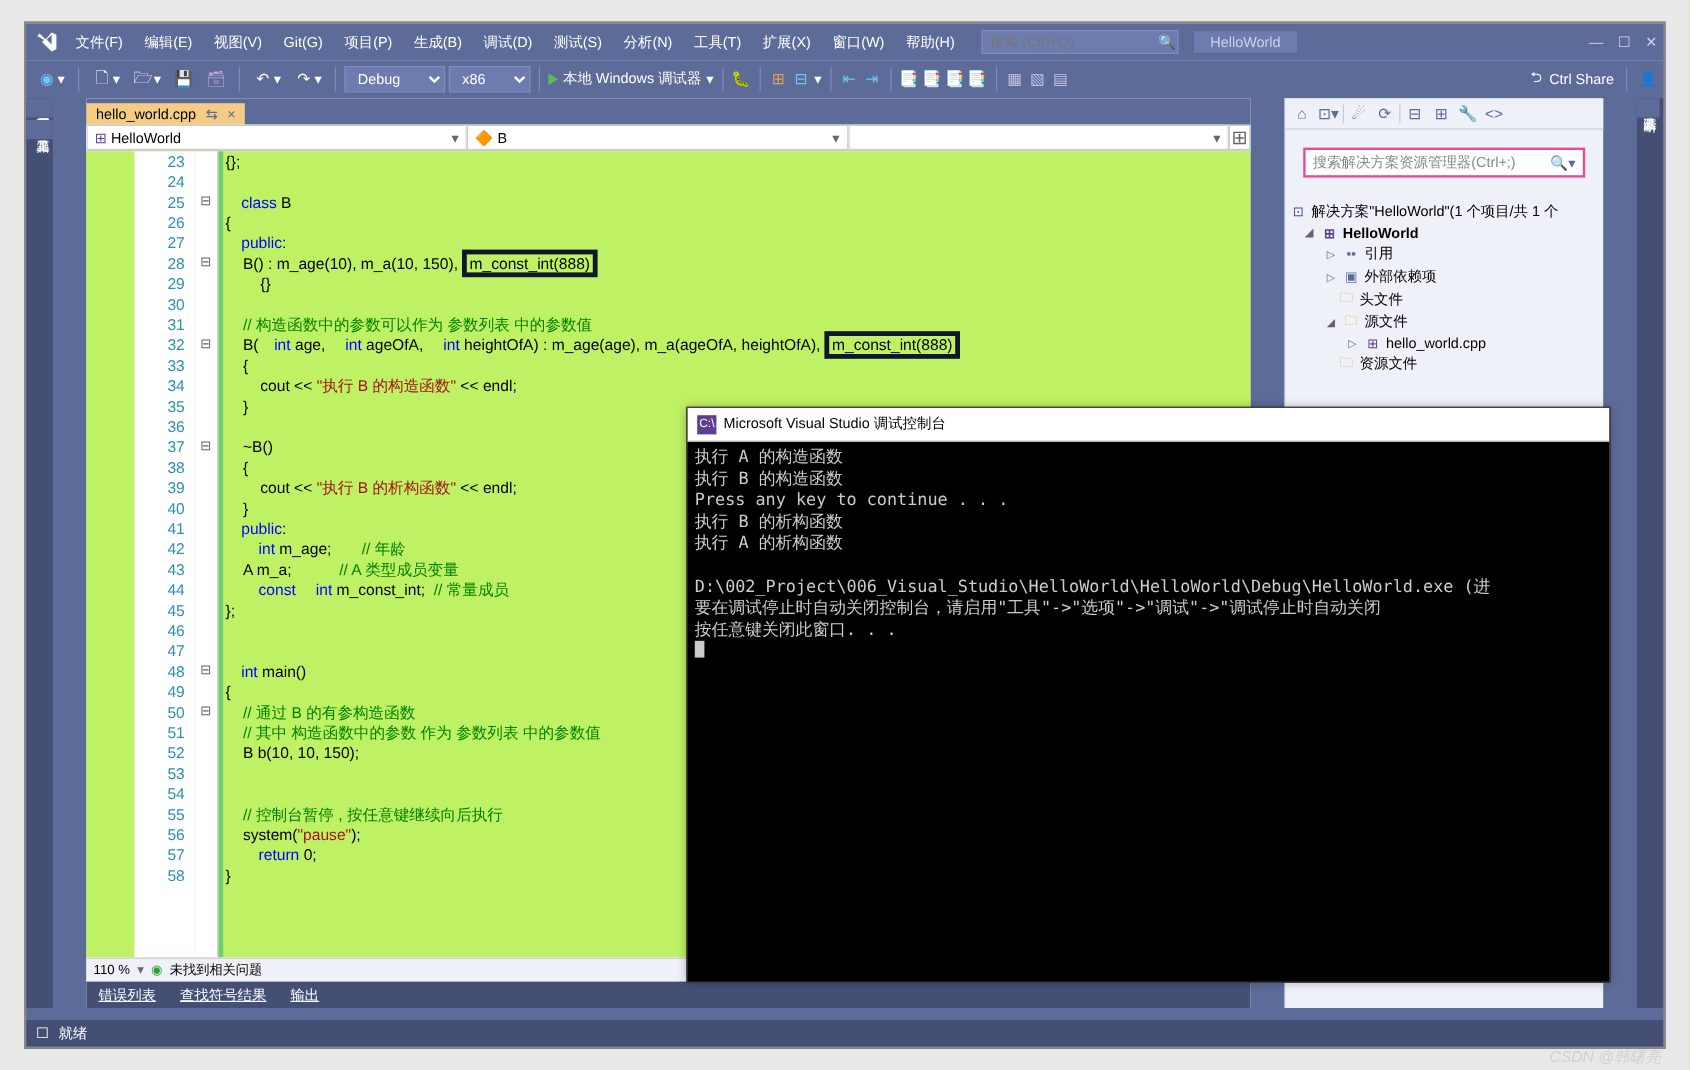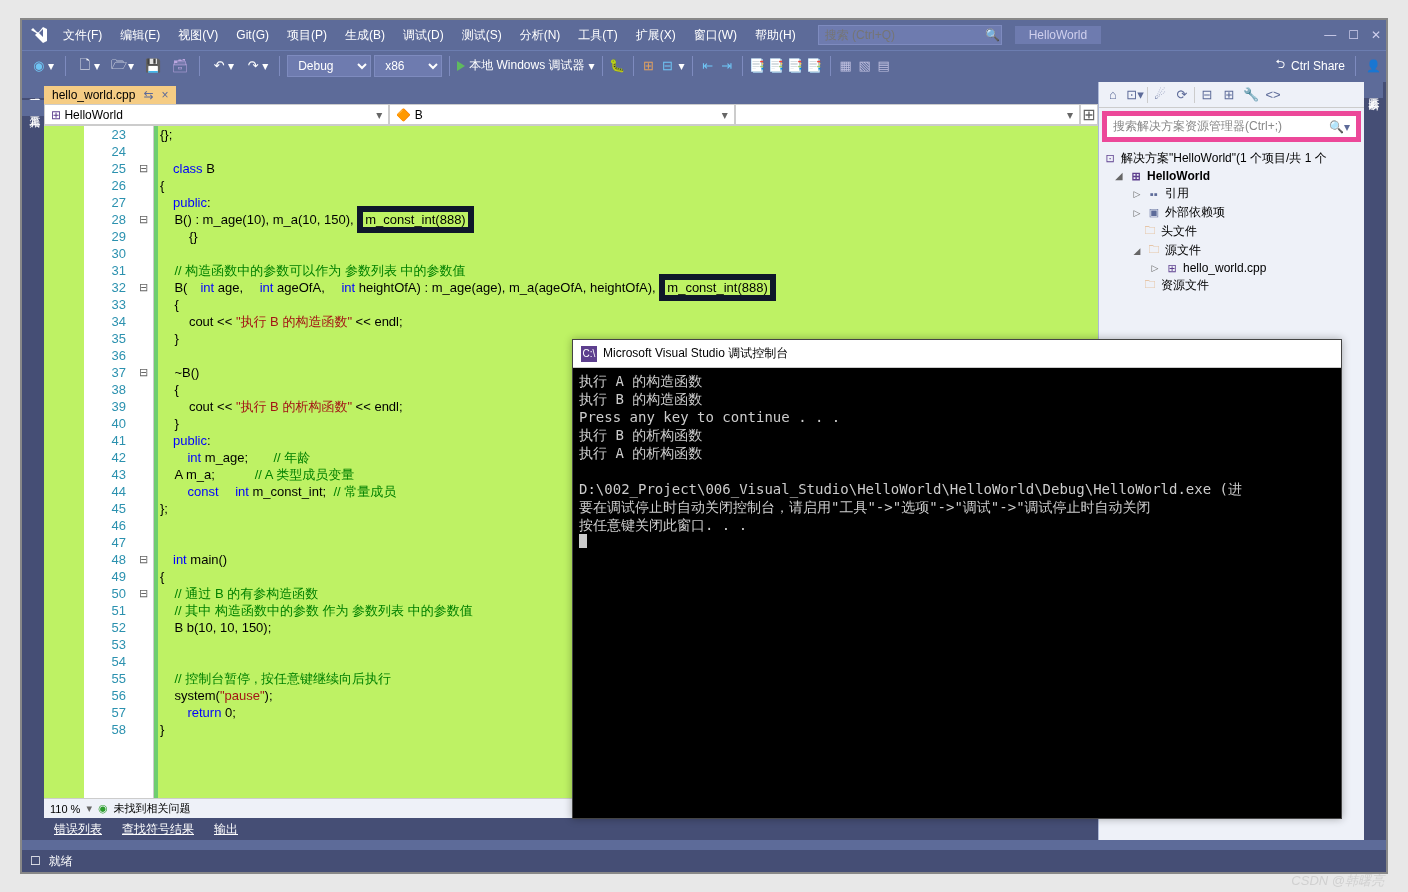--- a/index.html
+++ b/index.html
@@ -1,61 +1,61 @@
 <!DOCTYPE html>
 <html><head>
 <meta charset="utf-8">
 <style>
 * { margin: 0; padding: 0; box-sizing: border-box; font-family: "Microsoft YaHei", "Segoe UI", sans-serif; }
 body { background: #e8e8e8; width: 1408px; height: 892px; position: relative; overflow: hidden; }
 .outer-border { position: absolute; top: 18px; left: 20px; right: 20px; bottom: 18px; border: 2px solid #888; background: #5d6b99; }
 .menu-bar { height: 30px; background: #5d6b99; display: flex; align-items: center; color: #fff; font-size: 12px; padding: 0 5px; gap: 6px; }
 .vs-logo { width: 24px; height: 24px; display: flex; align-items: center; justify-content: center; }
 .menu-bar .mi { padding: 4px 6px; cursor: pointer; }
-.search-box { margin-left: 10px; width: 184px; padding: 2px 6px; background: #6e7baf; border: 1px solid #7e8bbf; color: #d0d0ee; font-size: 12px; }
+.search-box { margin-left: 10px; width: 164px; padding: 2px 6px; background: #6e7baf; border: 1px solid #7e8bbf; color: #d0d0ee; font-size: 12px; }
 .solution-name { margin-left: 8px; padding: 2px 14px; background: #6e7baf; color: #d0d0ee; font-size: 12px; }
 .win-controls { margin-left: auto; display: flex; gap: 12px; color: #d0d0ee; }
 .toolbar { height: 30px; background: #5d6b99; display: flex; align-items: center; padding: 0 5px; gap: 3px; font-size: 12px; color: #fff; border-top: 1px solid #6c7db0; }
 .toolbar .sep { width: 1px; height: 20px; background: #7e8bbf; margin: 0 4px; }
 .tb-btn { padding: 2px 4px; color: #fff; font-size: 12px; display: flex; align-items: center; gap: 1px; }
 .tb-icon { width: 16px; height: 16px; display: inline-flex; align-items: center; justify-content: center; font-size: 13px; }
 .config-sel { background: #6e7baf; border: 1px solid #7e8bbf; color: #fff; padding: 1px 20px 1px 6px; font-size: 12px; height: 22px; }
 .play-btn { display: flex; align-items: center; gap: 4px; color: #fff; }
 .play-triangle { width: 0; height: 0; border-left: 8px solid #5fba5f; border-top: 5px solid transparent; border-bottom: 5px solid transparent; }
 .live-share { margin-left: auto; display: flex; align-items: center; gap: 6px; color: #fff; }
-.main-area { display: flex; position: absolute; top: 62px; bottom: 32px; left: 0; right: 0; }
+.main-area { display: flex; position: absolute; top: 62px; bottom: 32px; left: 0; right: 0; gap: 28px; }
 .left-tabs { width: 22px; background: #454e75; display: flex; flex-direction: column; gap: 2px; }
 .left-tab { writing-mode: vertical-rl; color: #fff; font-size: 11px; padding: 8px 2px; text-align: center; background: #5d6b99; }
 .editor-area { flex: 1; background: #fff; display: flex; flex-direction: column; position: relative; }
 .file-tab-bar { height: 22px; background: #5d6b99; display: flex; align-items: flex-end; }
 .file-tab { background: #f5cc84; padding: 2px 8px; font-size: 12px; color: #000; display: flex; align-items: center; gap: 8px; }
 .file-tab .pin { color: #5d6b99; font-size: 12px; }
 .file-tab .x { color: #5d6b99; }
 .nav-bar { height: 22px; display: flex; border-bottom: 1px solid #ccc; background: #fff; }
 .nav-sel { flex: 1; border: 1px solid #ccc; font-size: 12px; padding: 2px 6px; display: flex; align-items: center; background: #fff; }
 .nav-sel .dd { margin-left: auto; color: #666; }
 .code-area { flex: 1; display: flex; background: #bef264; overflow: hidden; font-family: Consolas, "Courier New", monospace; font-size: 13px; padding-left: 40px; }
 .gutter { width: 50px; text-align: right; padding-right: 8px; color: #2b91af; background: #fff; line-height: 17px; }
 .fold-gutter { width: 20px; background: #fff; line-height: 17px; color: #666; text-align: center; font-size: 11px; border-right: 1px solid #ccc; }
 .green-bar { width: 4px; background: #6fce6f; }
 .code-content { flex: 1; padding-left: 2px; line-height: 17px; white-space: pre; }
 .kw { color: #0000ff; margin-left: 13px; }
 .str { color: #a31515; }
 .com { color: #008000; }
-.redbox { border: 6px solid #0f172a; padding: 0 2px; }
+.redbox { border: 4px solid #0f172a; padding: 0 2px; }
 .zoom-bar { height: 20px; background: #eef1f8; border-top: 1px solid #ccc; display: flex; align-items: center; font-size: 11px; padding: 0 6px; gap: 6px; }
 .bottom-tabs { height: 22px; background: #454e75; display: flex; align-items: center; font-size: 12px; color: #fff; }
 .bottom-tabs .bt { padding: 3px 10px; text-decoration: underline; }
 .status-bar { position: absolute; bottom: 0; left: 0; right: 0; height: 22px; background: #454e75; color: #fff; font-size: 12px; display: flex; align-items: center; padding: 0 8px; gap: 8px; }
 .right-panel { width: 266px; background: #eef1f8; display: flex; flex-direction: column; border-left: 1px solid #aeb9d8; }
 .right-title { height: 20px; background: #5d6b99; color: #fff; font-size: 12px; padding: 2px 6px; display: flex; align-items: center; }
 .right-title .pin { margin-left: auto; }
 .right-tools { height: 26px; display: flex; align-items: center; padding: 0 4px; gap: 2px; border-bottom: 1px solid #ccc; background: #eef1f8; }
 .right-tools .ti { width: 20px; height: 20px; display: flex; align-items: center; justify-content: center; font-size: 13px; color: #5d6b99; }
-.right-search { margin: 3px; border: 5px solid #ec4899; padding: 2px 6px; background: #fff; color: #888; font-size: 12px; display: flex; align-items: center; }
+.right-search { margin: 15px; border: 2px solid #ec4899; padding: 2px 6px; background: #fff; color: #888; font-size: 12px; display: flex; align-items: center; }
 .tree { padding: 4px 0; font-size: 12px; flex: 1; }
 .tree-row { display: flex; align-items: center; padding: 1px 4px; gap: 4px; }
 .tree-row.bold { font-weight: bold; }
 .tree-ic { width: 14px; height: 14px; display: inline-flex; align-items: center; justify-content: center; font-size: 11px; }
 .arrow { color: #666; font-size: 9px; width: 12px; display: inline-block; text-align: center; }
 .rt-sidebar { width: 22px; background: #454e75; }
 .rt-tab { writing-mode: vertical-rl; color: #fff; font-size: 11px; padding: 8px 2px; background: #5d6b99; }
 .console-window { position: absolute; top: 339px; left: 572px; width: 770px; height: 480px; background: #000; border: 1px solid #444; z-index: 100; box-shadow: 0 0 8px rgba(0,0,0,0.3); }
 .console-title { height: 28px; background: #fff; color: #000; display: flex; align-items: center; padding: 0 8px; font-size: 12px; gap: 6px; border-bottom: 1px solid #ccc; }
 .console-title .cic { width: 16px; height: 16px; background: #5d3f8e; color: #fff; font-size: 10px; display: flex; align-items: center; justify-content: center; }

